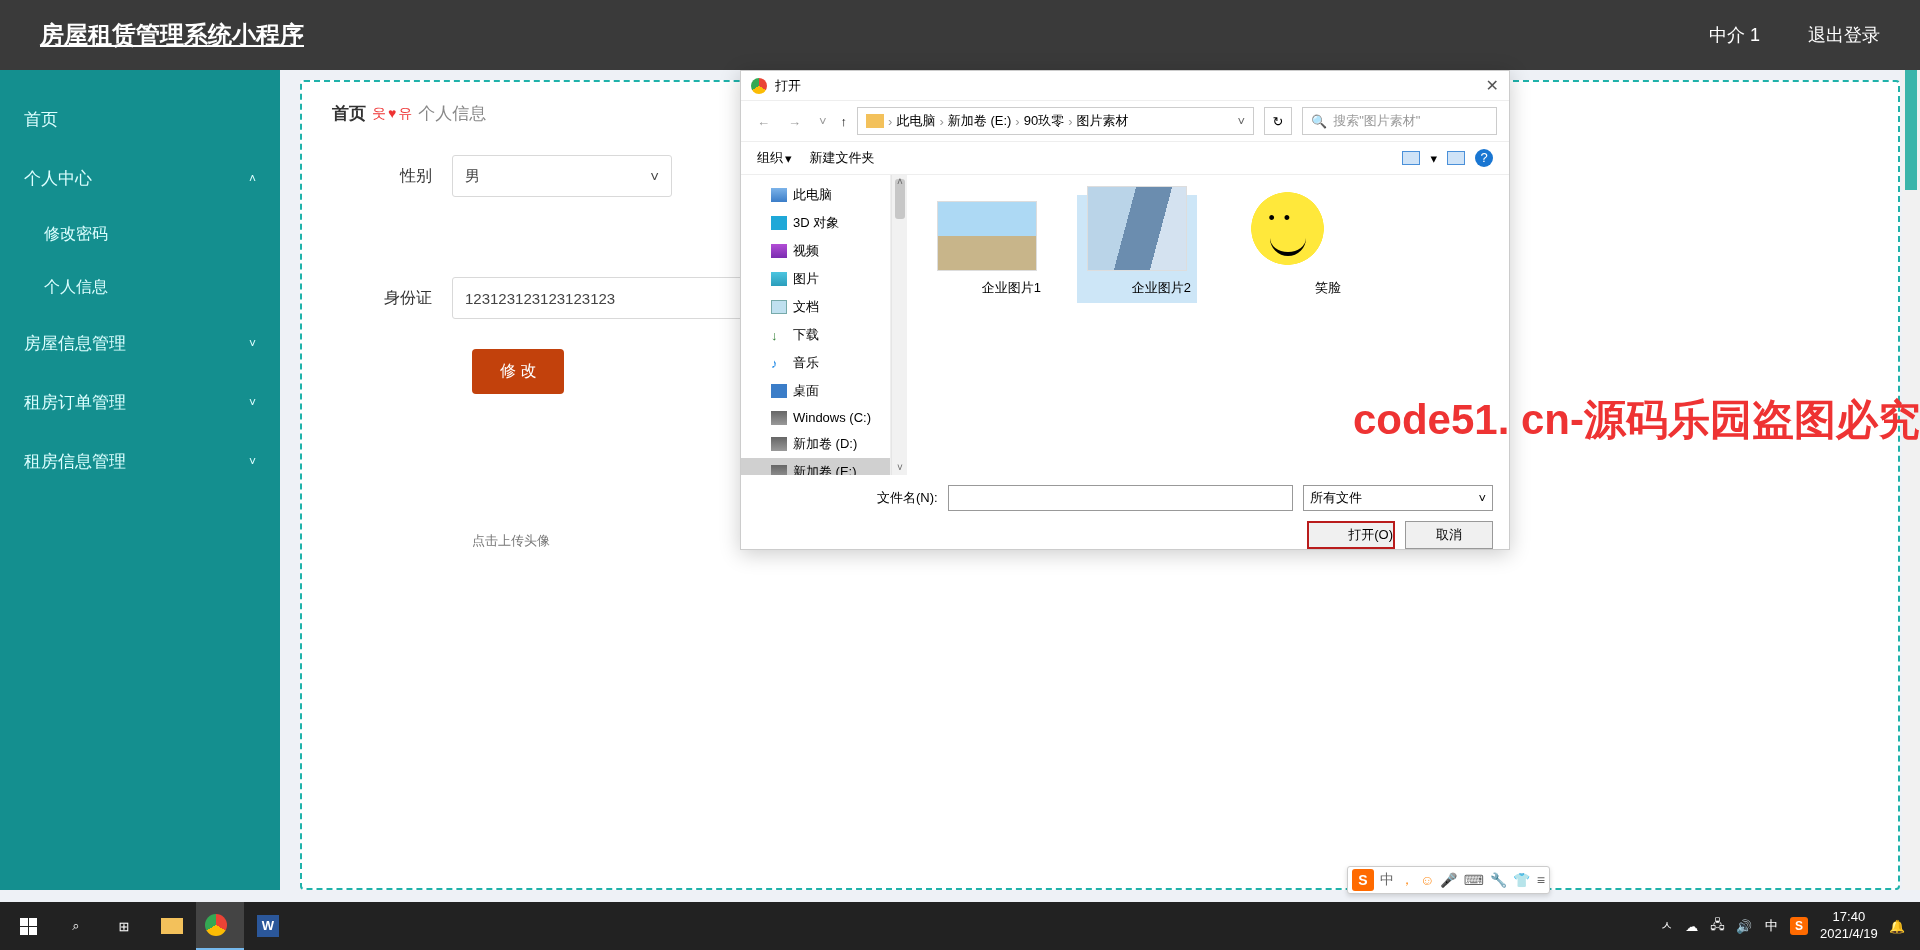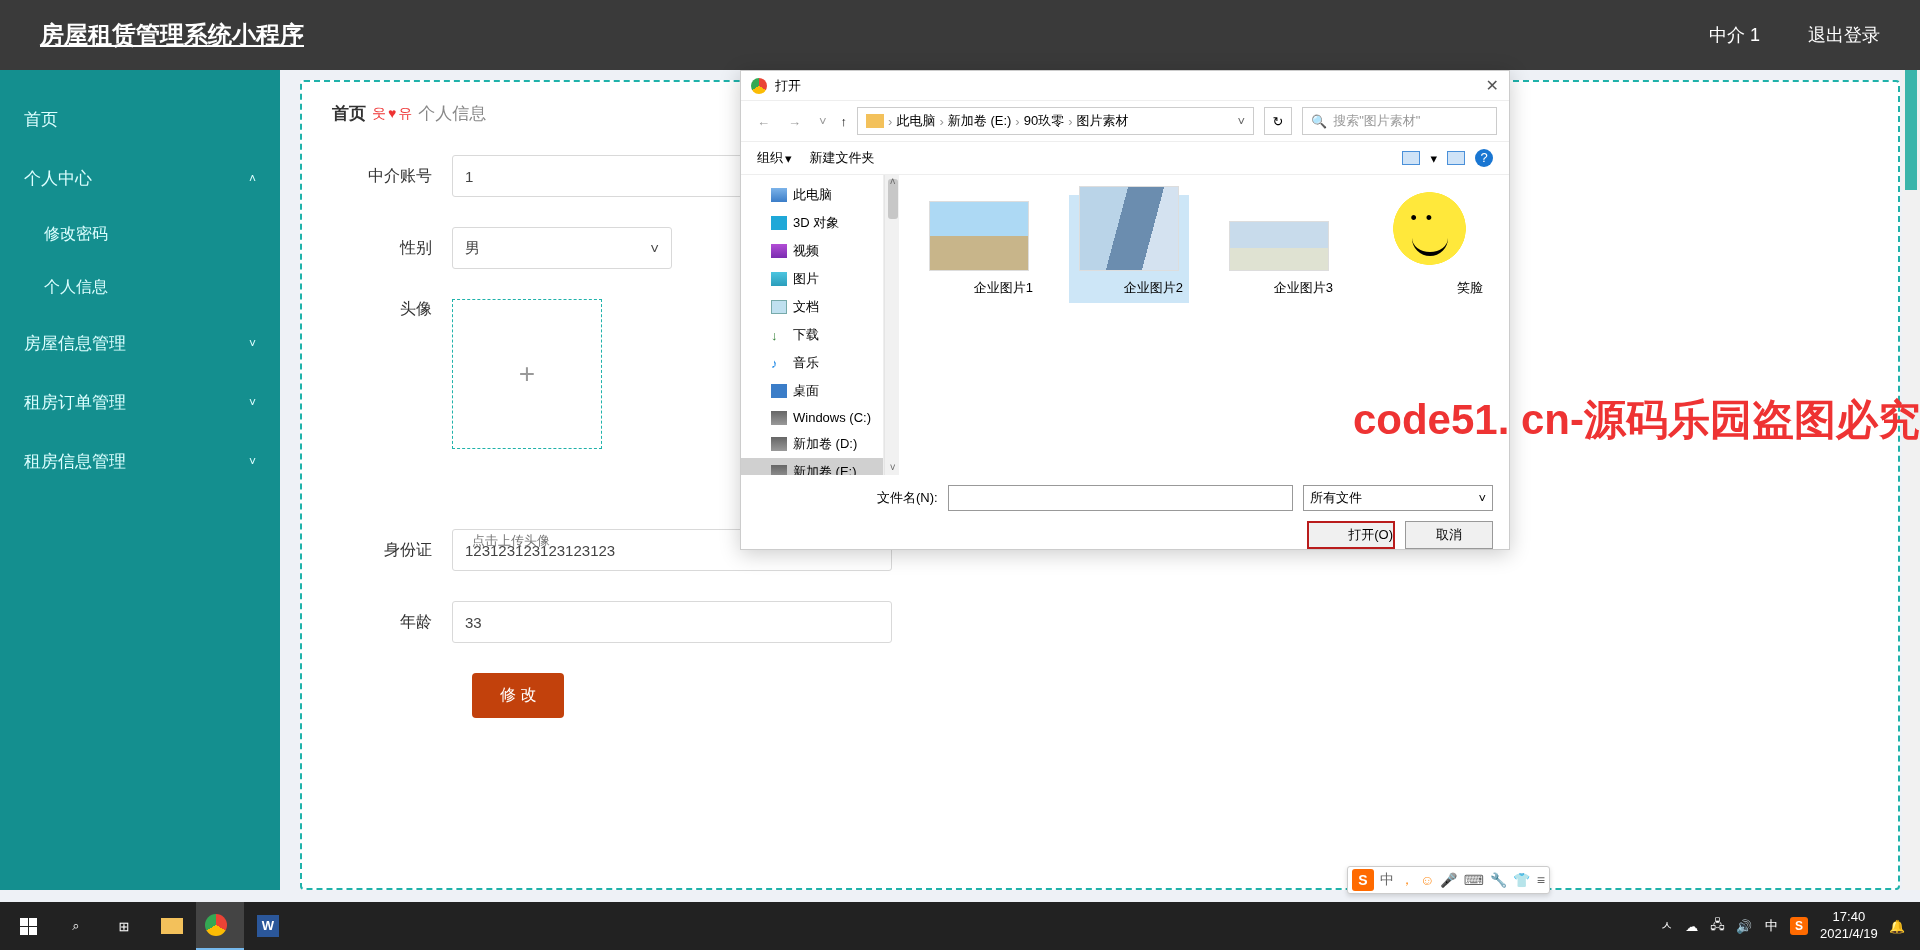--- a/index.html
+++ b/index.html
@@ -146,45 +146,31 @@
     <b>首页</b>
     <span class="bc-icon">
         <span class="bc-red">웃</span>
         <span class="bc-red">♥</span>
         <span class="bc-red">유</span>
       </span>
     <span class="bc-sub">个人信息</span>
   </div>
 
   <div class="form-row">
-    <div class="form-label">中介账号</div>
-    <input class="form-input" value="1" style="">
-  </div>
-  <div class="form-row">
     <div class="form-label">性别</div>
     <div class="form-select">
         <span>男</span>
         <span>˅</span>
-      </div>
-  </div>
-  <div class="form-row avatar-row">
-    <div class="form-label">头像</div>
-    <div class="avatar-box">
-        <span>+</span>
       </div>
   </div>
   <div class="avatar-hint">点击上传头像</div>
   <div style="height:50px"></div>
   <div class="form-row">
     <div class="form-label">身份证</div>
     <input class="form-input" value="123123123123123123" style="">
-  </div>
-  <div class="form-row">
-    <div class="form-label">年龄</div>
-    <input class="form-input" value="33" style="">
   </div>
   <button class="submit-btn">修 改</button>
 </div>
 
 <div class="page-scroll"></div>
 
 <div class="watermark">code51. cn-源码乐园盗图必究</div>
 
 <div class="dialog">
   <div class="dlg-title">
@@ -284,24 +270,20 @@
     <div class="dlg-files" id="files">
         <div class="file-item">
           <div class="thumb b1"></div>
           <div class="file-name">企业图片1</div>
         </div>
         <div class="file-item sel">
           <div class="thumb b2"></div>
           <div class="file-name">企业图片2</div>
         </div>
         <div class="file-item">
-          <div class="thumb b3"></div>
-          <div class="file-name">企业图片3</div>
-        </div>
-        <div class="file-item">
           <div class="thumb smile"></div>
           <div class="file-name">笑脸</div>
         </div>
       </div>
   </div>
   <div class="dlg-bottom">
     <div class="fn-row">
       <span>文件名(N):</span>
       <input class="fn-input" value="" style="">
       <div class="ft-select">

